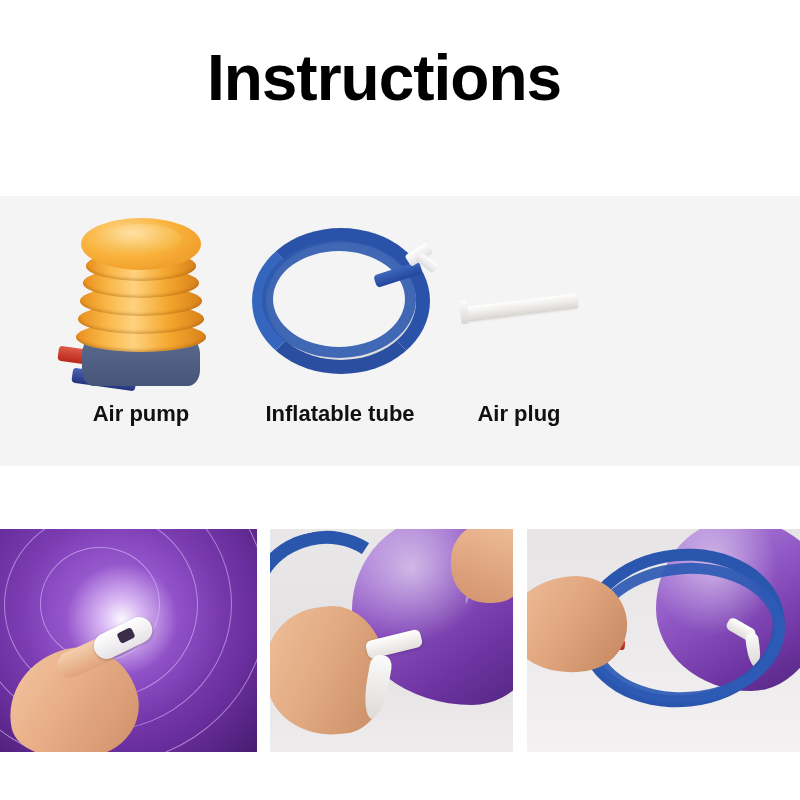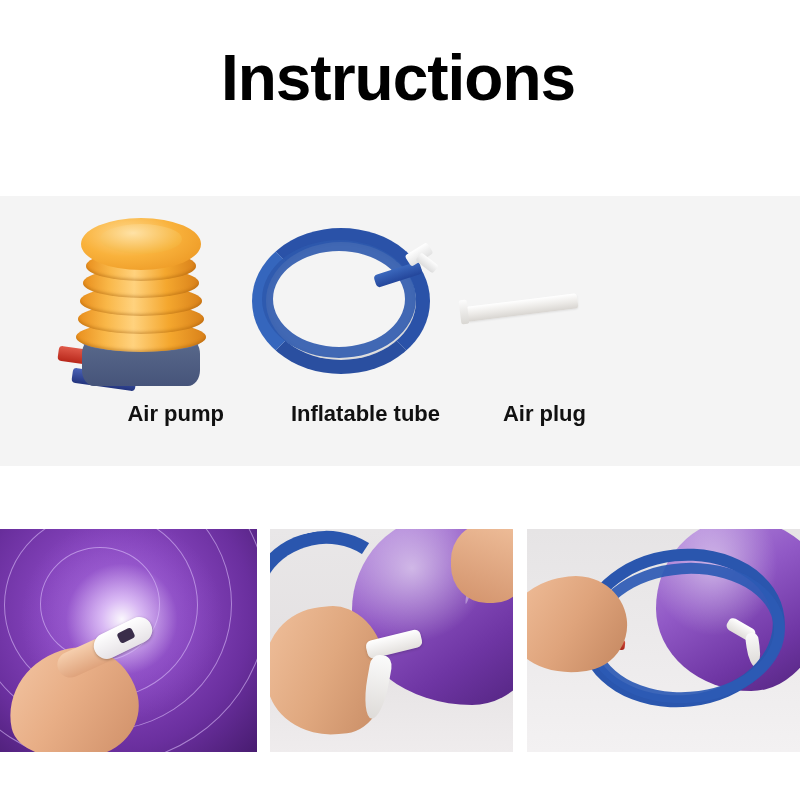--- a/index.html
+++ b/index.html
@@ -20,21 +20,20 @@
     position: absolute;
     left: 0;
     top: 46px;
     width: 768px;
     text-align: center;
     font-size: 64px;
     font-weight: bold;
     letter-spacing: -1px;
     color: #000000;
     line-height: 1;
-    padding-left: 14px;
   }
 
   
   #parts-section {
     position: absolute;
     left: 0;
     top: 196px;
     width: 800px;
     height: 270px;
     background: #f4f4f4;
@@ -56,21 +55,21 @@
     left: 0;
     top: 0;
     width: 100%;
     height: 215px;
   }
   .part-label {
     position: absolute;
     left: 0;
     top: 205px;
     width: 100%;
-    text-align: right;
+    text-align: center;
     font-size: 22px;
     font-weight: bold;
     color: #111111;
     white-space: nowrap;
   }
 
   
   #part-0 { left: 58px;  width: 166px; }
   #part-1 { left: 240px; width: 200px; }
   #part-2 { left: 452px; width: 134px; }

